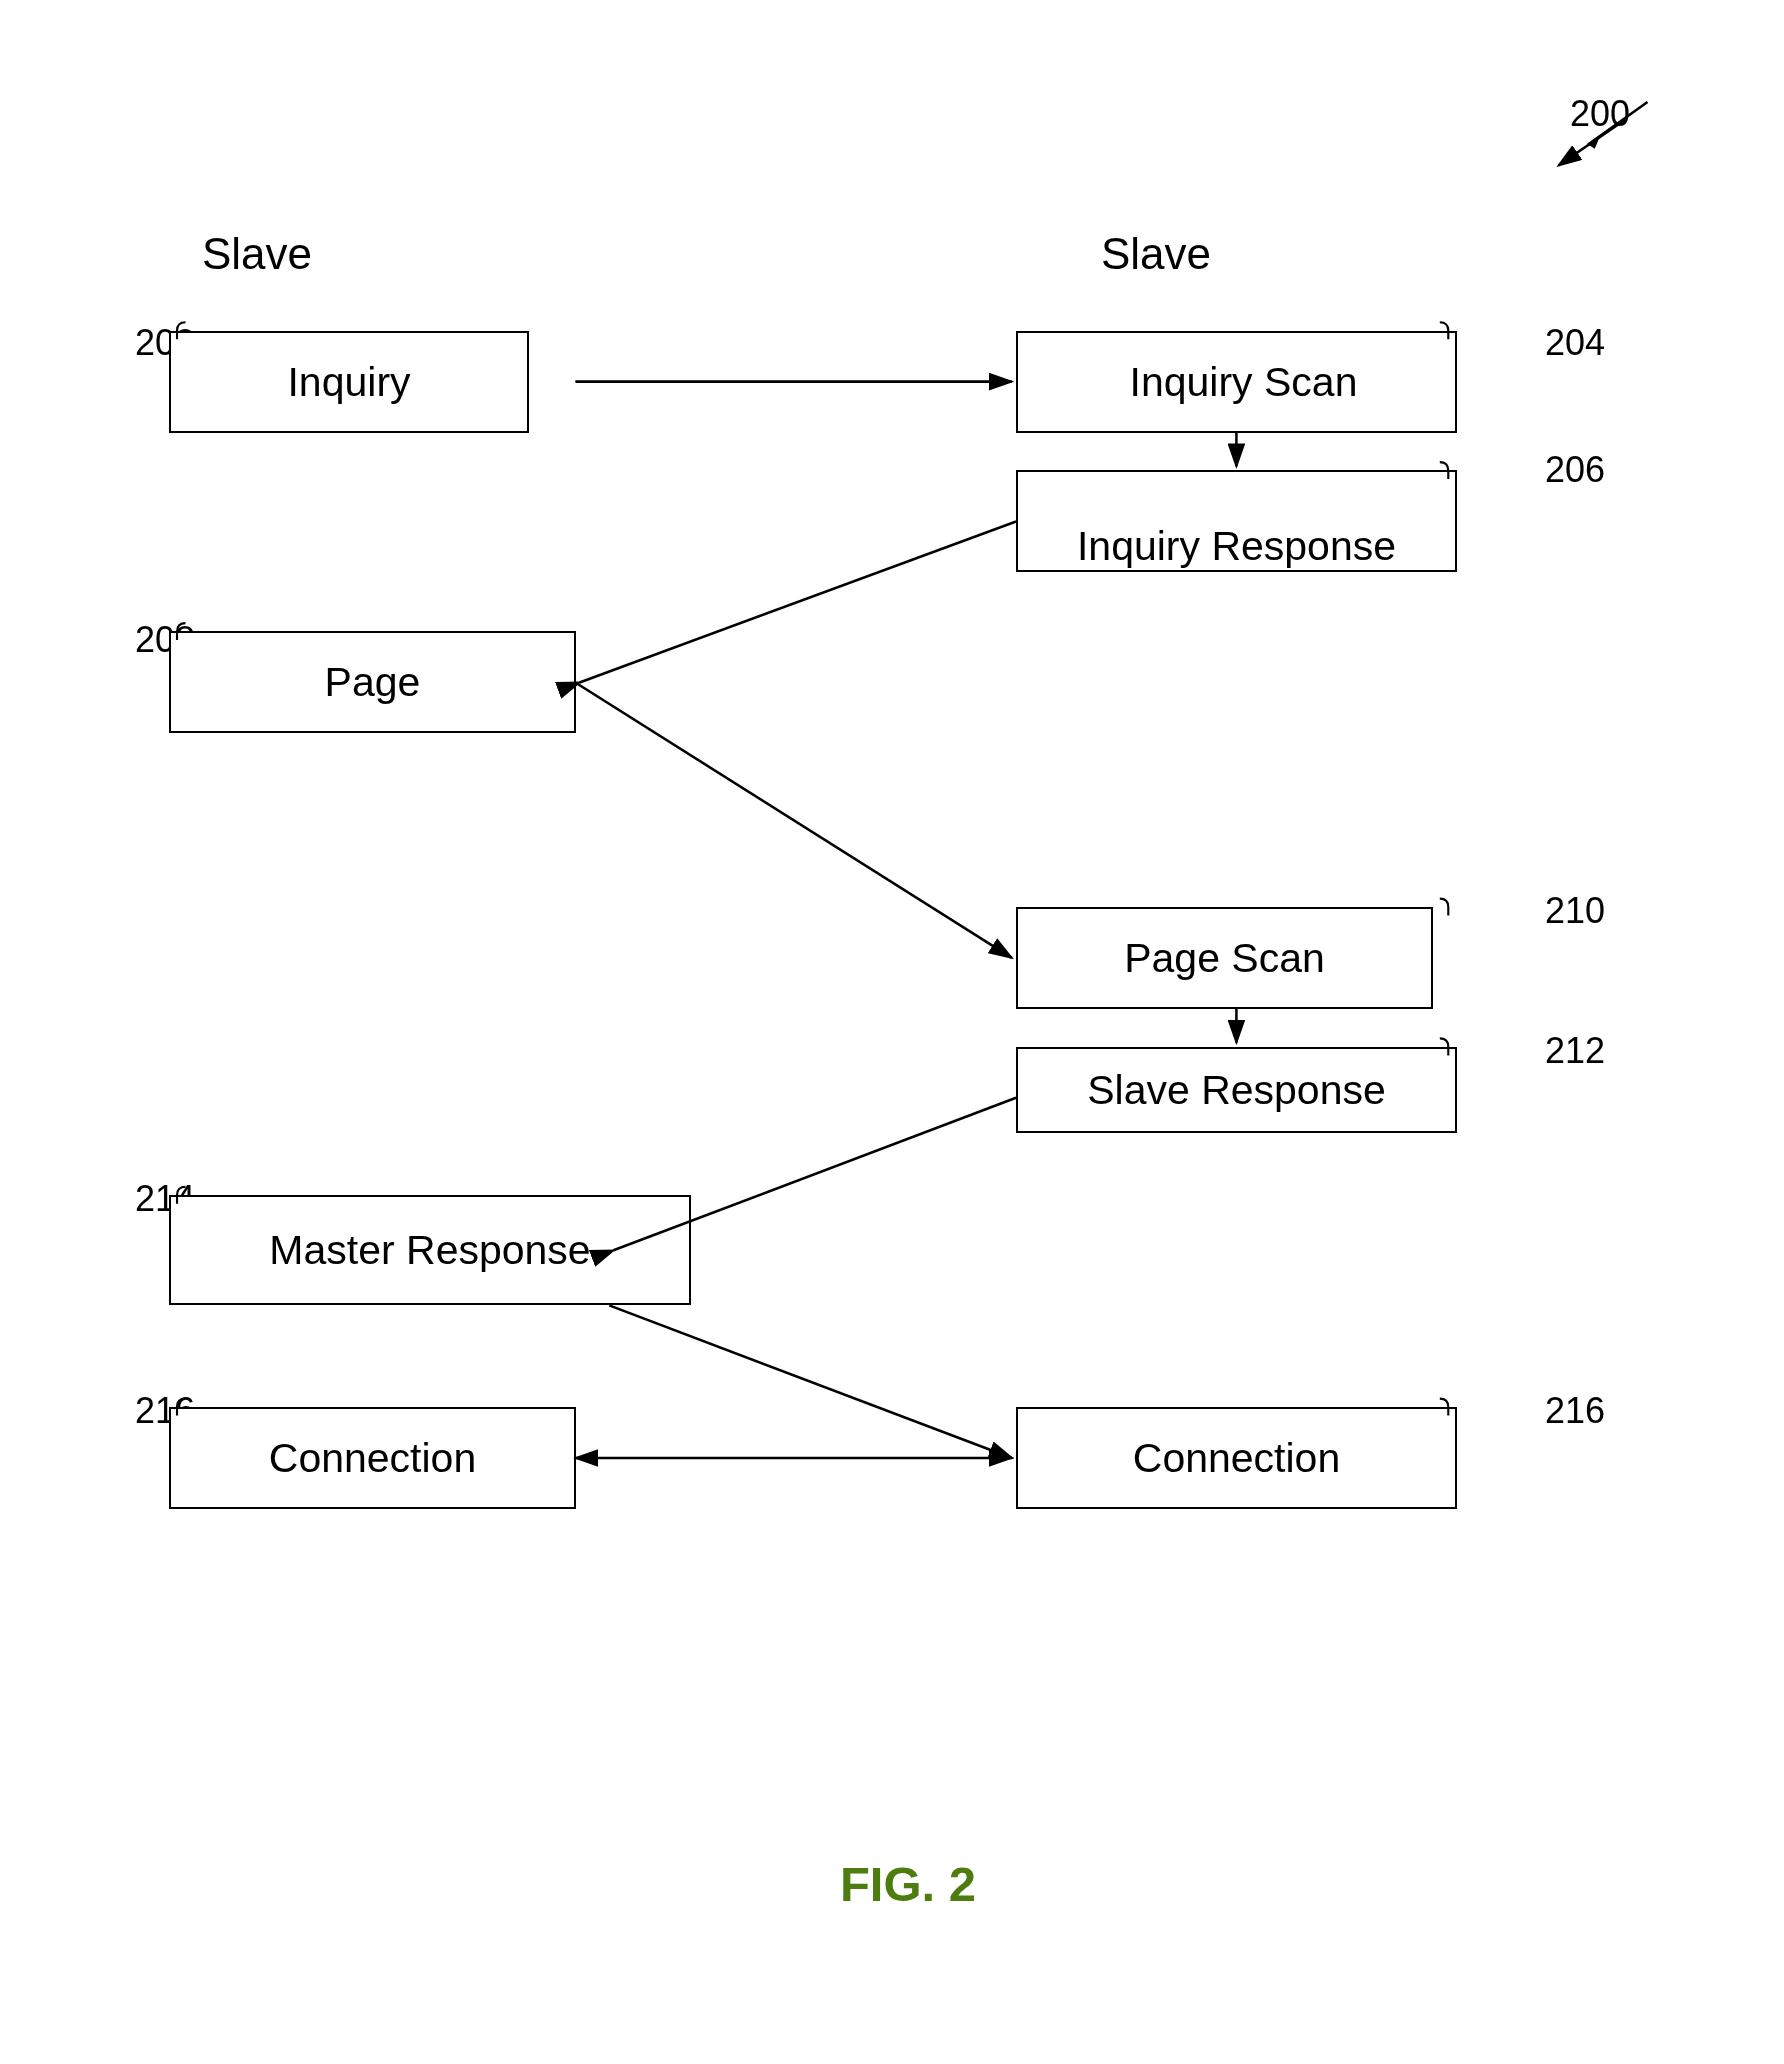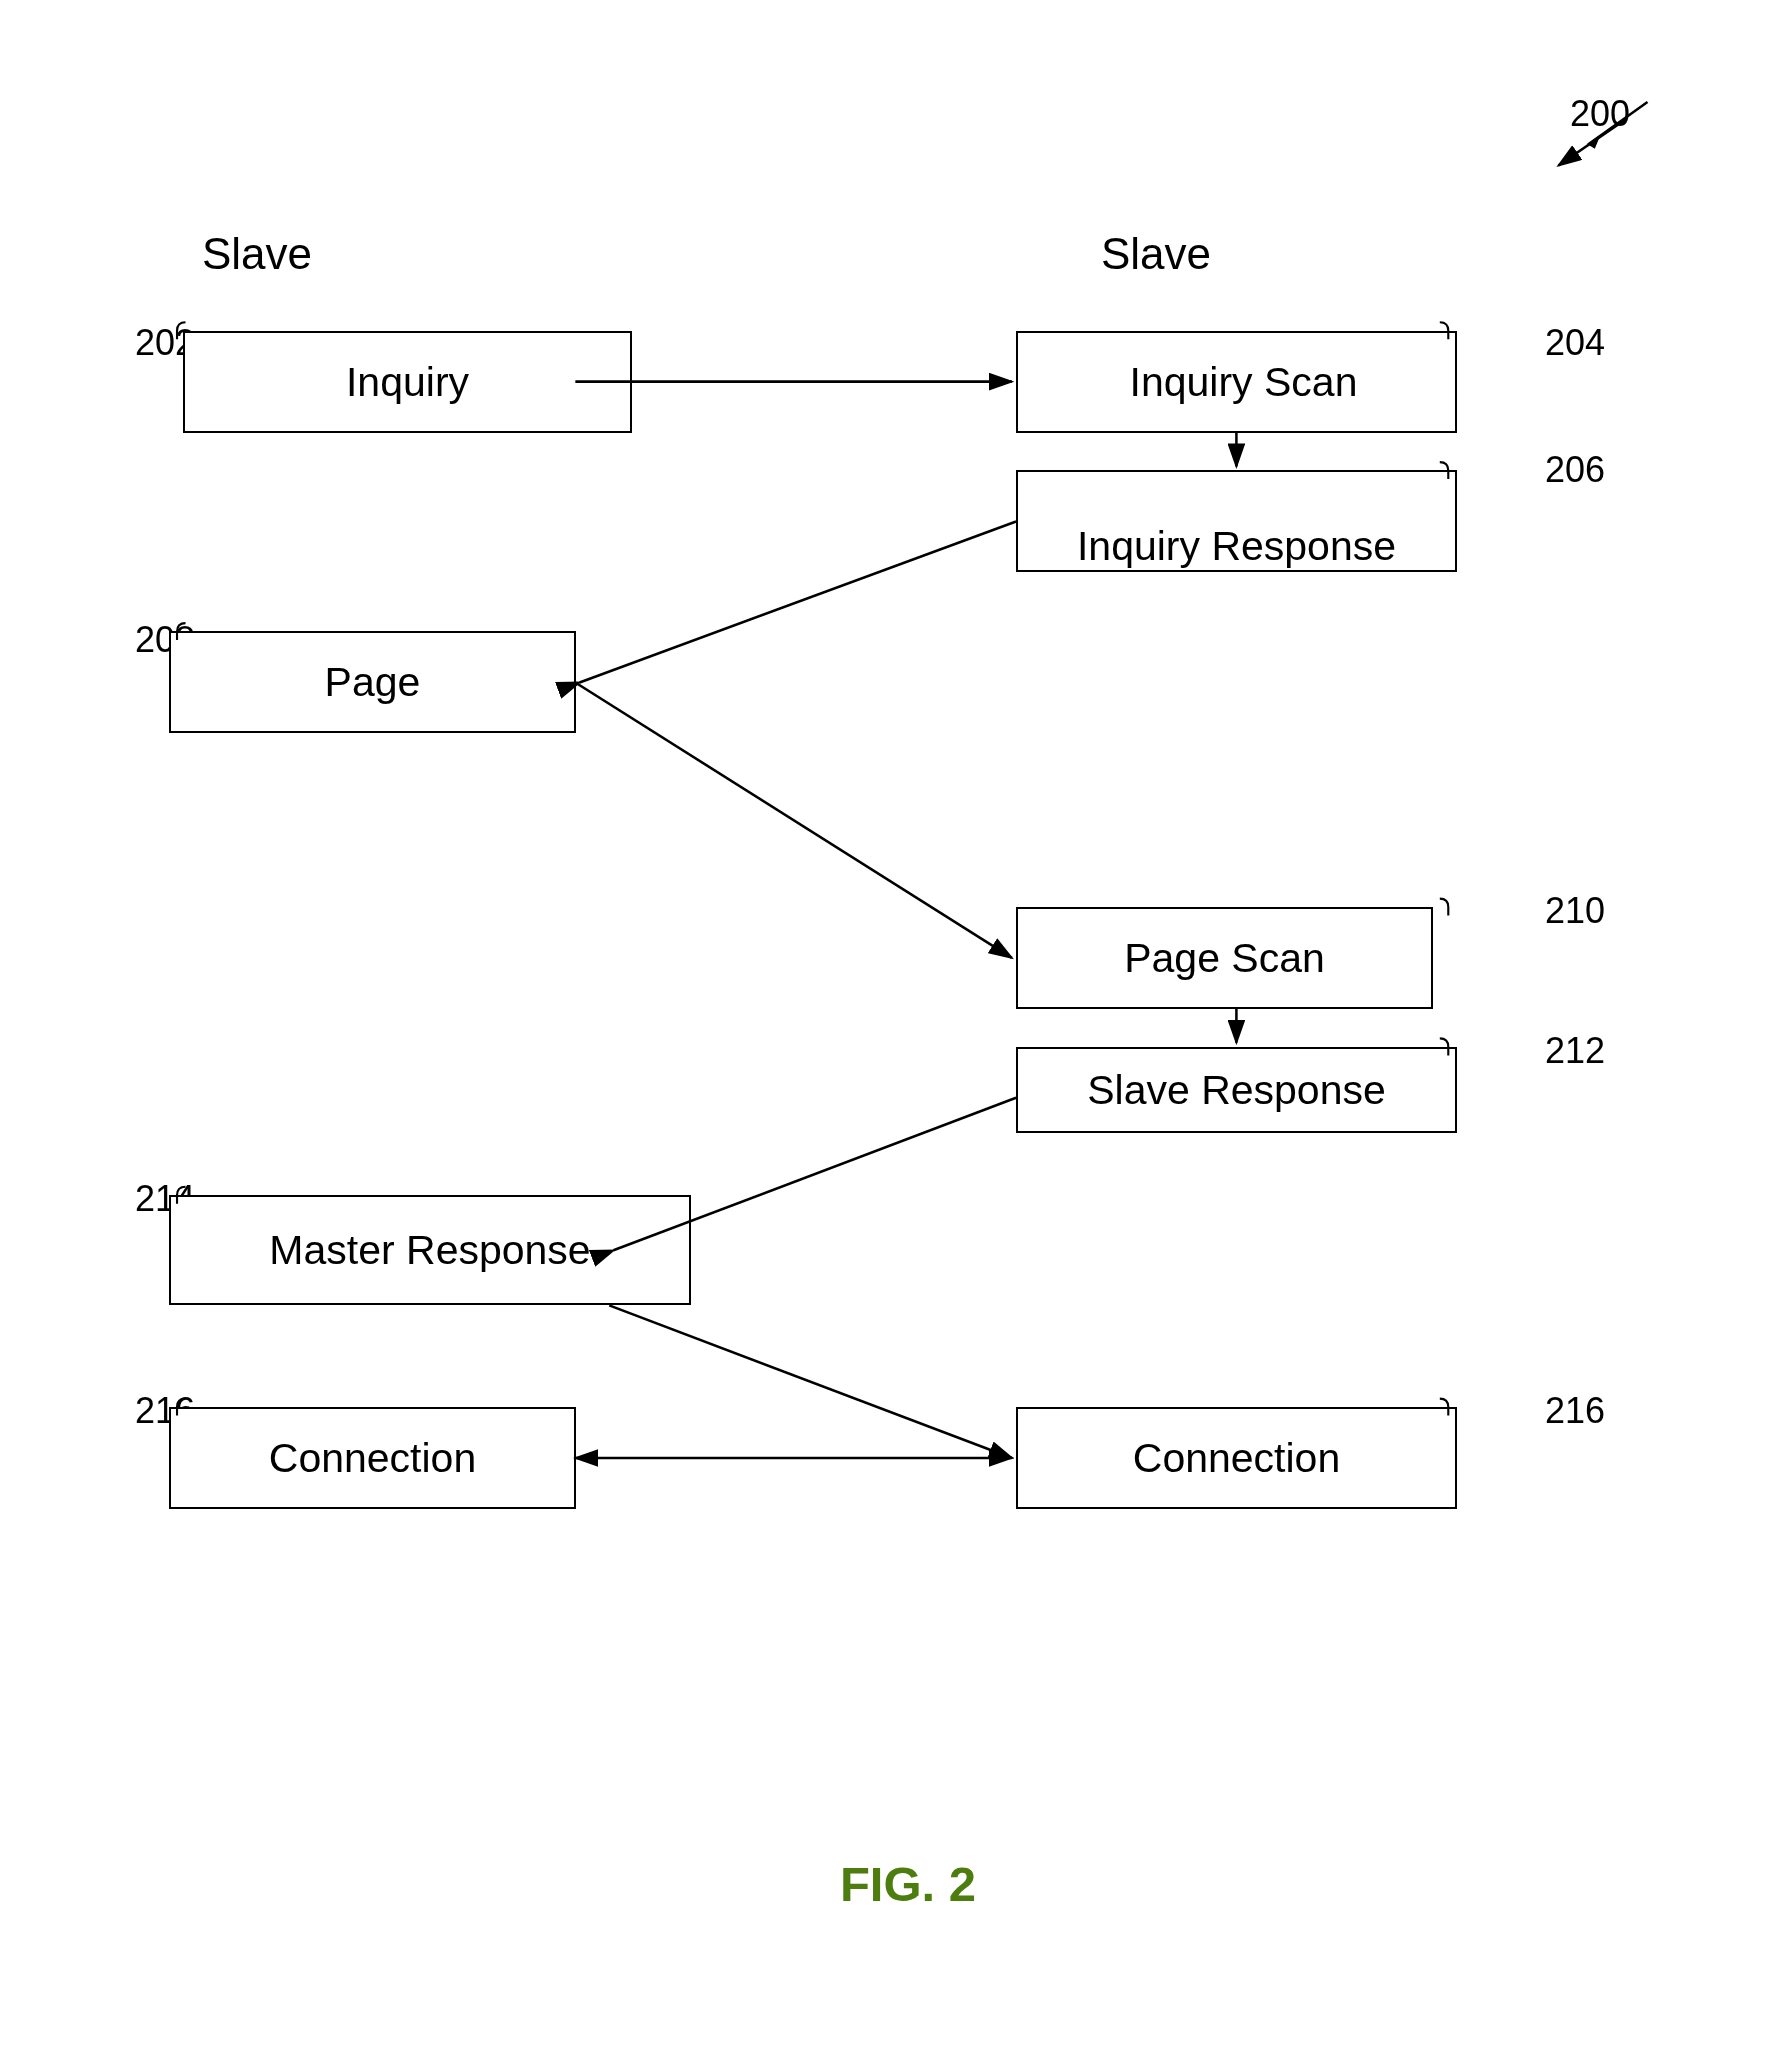--- a/index.html
+++ b/index.html
@@ -65,21 +65,21 @@
     <line x1="130" y1="20" x2="60" y2="70" stroke="#000" stroke-width="3"></line>
     <polygon points="60,70 75,58 68,75" fill="#000"></polygon>
   </svg>
 
   <span class="label-text" style="position:absolute; top:229px; left:186px;">Slave</span>
 
   <span class="label-text" style="position:absolute; top:229px; left:1085px;">Slave</span>
 
   <span class="ref-num" style="position:absolute; top:322px; left:119px;">202</span>
 
-  <div class="box" style="left:167px; top:331px; width:449px; height:102px;">
+  <div class="box" style="left:153px; top:331px; width:360px; height:102px;">
     <span>Inquiry</span>
   </div>
 
   <span class="ref-num" style="position:absolute; top:322px; right:195px;">204</span>
 
   <div class="box" style="left:1000px; top:331px; width:441px; height:102px;padding-left:14px;">
     <span>Inquiry Scan</span>
   </div>
 
   <span class="ref-num" style="position:absolute; top:449px; right:195px;">206</span>

